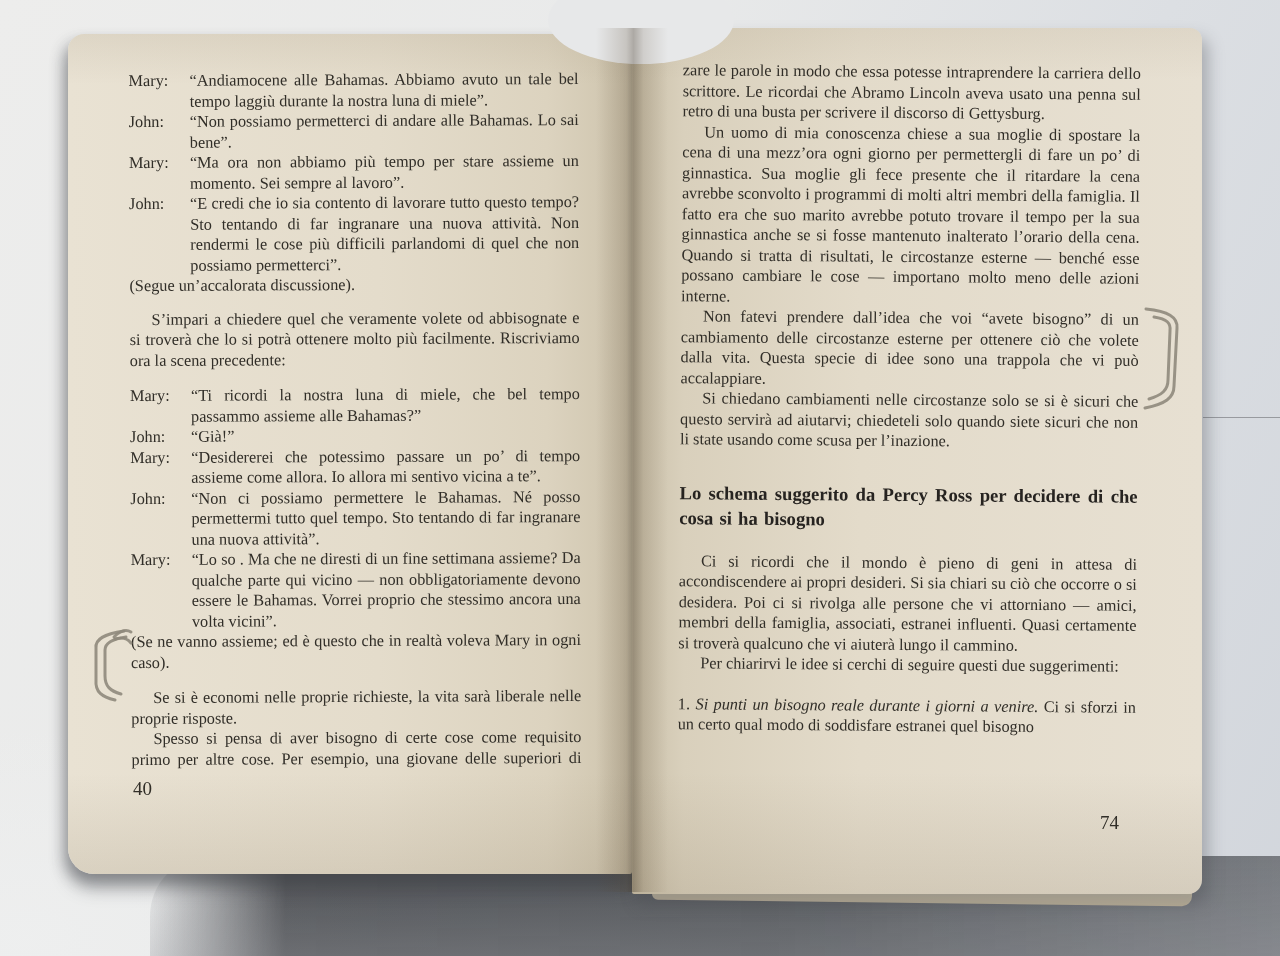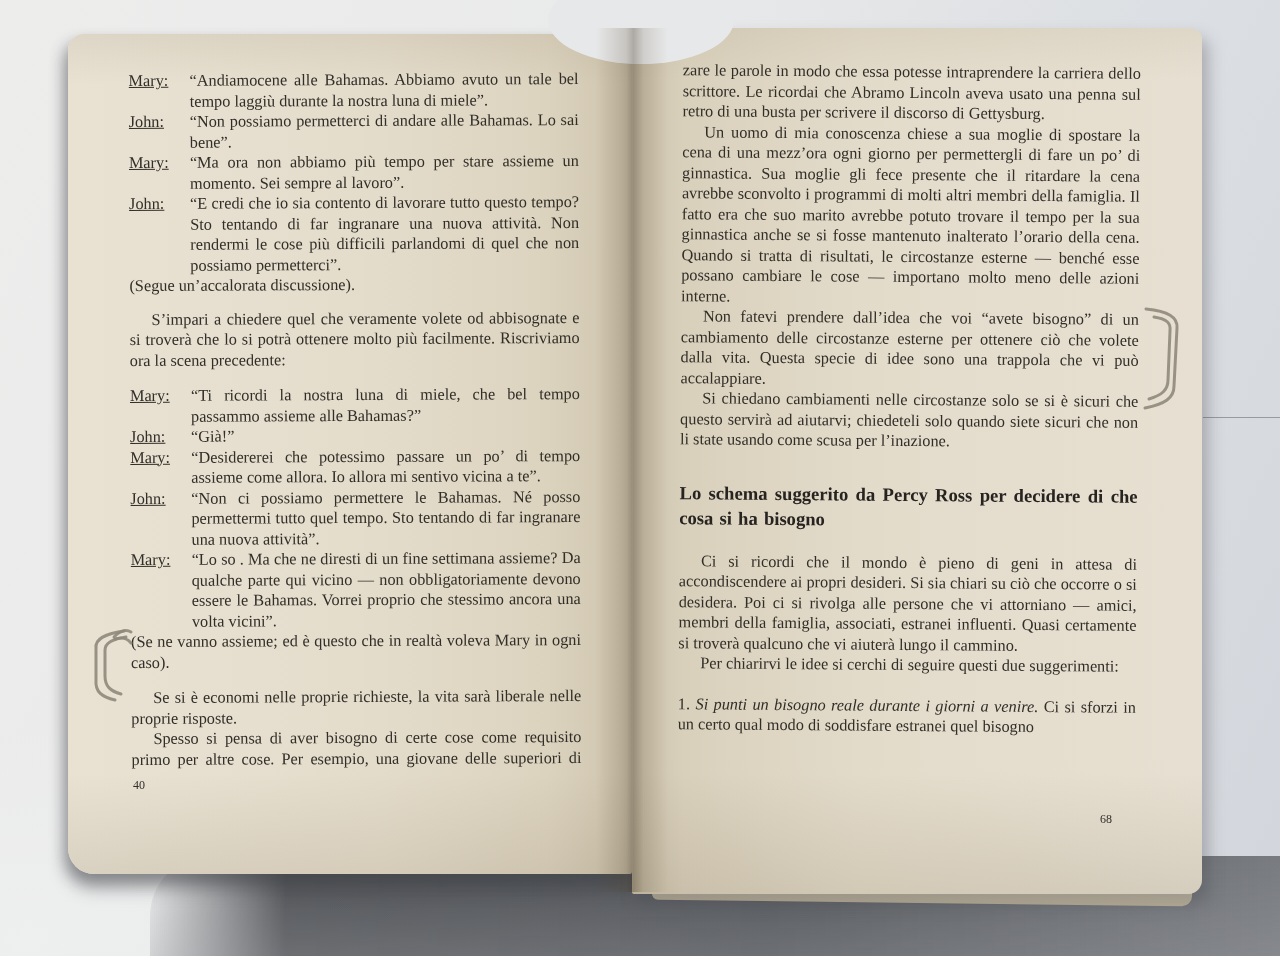--- a/index.html
+++ b/index.html
@@ -62,31 +62,31 @@
 
   .text-col{
     position:absolute;z-index:5;color:#312e28;
     font-size:16.3px;line-height:20.5px;text-align:justify;
     hyphens:auto;-webkit-hyphens:auto;overflow:hidden;
   }
   .left-col{left:130px;top:70px;width:450px;height:700px;transform:rotate(-0.25deg);}
   .right-col{left:680px;top:62px;width:458px;height:752px;transform:rotate(0.45deg);}
 
   .drow{position:relative;padding-left:61px;}
-  .speaker{position:absolute;left:0;top:0;text-decoration:underline;}
+  .speaker{position:absolute;left:0;top:0;}
   .para{margin:0;}
   .indent{text-indent:22px;}
   .mt-sm{margin-top:13px;}
   .mt-md{margin-top:15px;}
   .section-heading{
     font-size:18.6px;line-height:25px;font-weight:bold;color:#262320;
     margin:30px 0 21px;text-align:justify;word-spacing:1.5px;
   }
   .list-item{margin-top:20px;}
-  .page-number{position:absolute;z-index:5;color:#312e28;font-size:12px;}
+  .page-number{position:absolute;z-index:5;color:#312e28;font-size:19px;}
   .pn-left{left:133px;top:778px;}
   .pn-right{left:1100px;top:812px;}
 
   .pencil{position:absolute;z-index:6;}
   .pencil path{fill:none;stroke:#8f8a7c;stroke-width:3;stroke-linecap:round;opacity:0.9;}
   .pencil-left{left:84px;top:624px;}
   .pencil-right{left:1136px;top:304px;}
 </style>
 </head>
 <body>
@@ -160,21 +160,21 @@
 
   <h2 class="section-heading">Lo schema suggerito da Percy Ross per decidere di che cosa si ha bisogno</h2>
 
   <p class="para indent">Ci si ricordi che il mondo è pieno di geni in attesa di accondiscendere ai propri desideri. Si sia chiari su ciò che occorre o si desidera. Poi ci si rivolga alle persone che vi attorniano — amici, membri della famiglia, associati, estranei influenti. Quasi certamente si troverà qualcuno che vi aiuterà lungo il cammino.</p>
   <p class="para indent">Per chiarirvi le idee si cerchi di seguire questi due suggerimenti:</p>
 
   <p class="para list-item"><span>1.</span>&nbsp;<em>Si punti un bisogno reale durante i giorni a venire.</em><span> Ci si sforzi in un certo qual modo di soddisfare estranei quel bisogno</span></p>
 </div>
 
 <div class="page-number pn-left">40</div>
-<div class="page-number pn-right">68</div>
+<div class="page-number pn-right">74</div>
 
 <svg class="pencil pencil-left" width="50" height="80" viewBox="0 0 50 80">
   <path d="M40 7 C20 10 11 15 12 24 L12 56 C11 68 18 73 31 76"></path>
   <path d="M42 13 C28 15 21 19 21 26 L21 52 C21 62 26 67 37 70"></path>
   <path d="M30 13 C36 7 42 5 47 8"></path>
   <path d="M31 15 C38 13 44 15 47 19"></path>
 </svg>
 <svg class="pencil pencil-right" width="54" height="108" viewBox="0 0 54 108">
   <path d="M10 5 C32 7 42 13 41 24 L38 82 C38 94 29 100 9 104"></path>
   <path d="M18 13 C31 15 35 19 34 27 L32 76 C32 86 26 91 13 95"></path>

